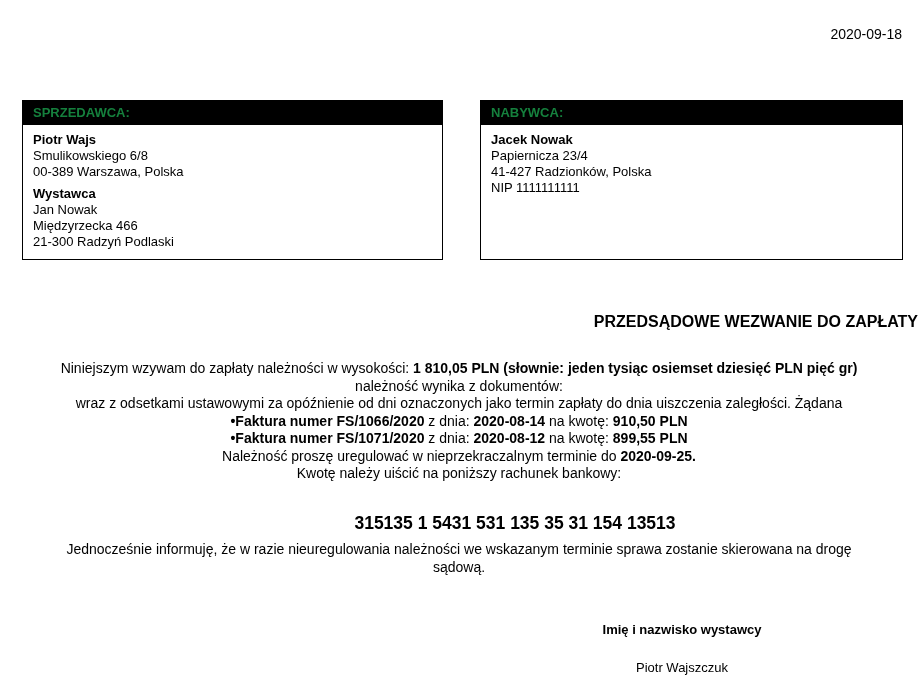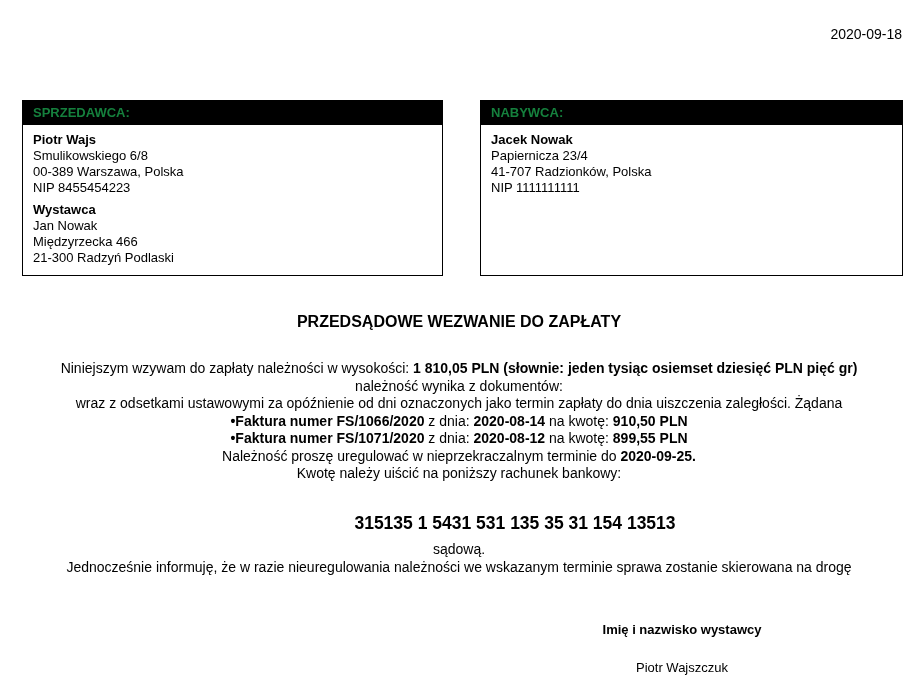--- a/index.html
+++ b/index.html
@@ -51,21 +51,21 @@
     line-height: 16px;
   }
   .b { font-weight: bold; }
   .issuer-gap { margin-top: 6px; }
   .doc-title {
     position: absolute;
     top: 313px;
     left: 0;
     width: 100%;
     margin: 0;
-    text-align: center;
+    text-align: right;
     font-size: 16px;
     font-weight: bold;
   }
   .body-text {
     position: absolute;
     top: 360px;
     left: 0;
     width: 100%;
     text-align: center;
     font-size: 14px;
@@ -112,34 +112,33 @@
   <div class="doc-date">2020-09-18</div>
 
   <div class="parties">
 
     <div class="party-box seller">
       <div class="party-header">SPRZEDAWCA:</div>
       <div class="party-body">
         <div class="b">Piotr Wajs</div>
         <div>Smulikowskiego 6/8</div>
         <div>00-389 Warszawa, Polska</div>
-        <div>NIP 8455454223</div>
         <div class="b issuer-gap">Wystawca</div>
         <div>Jan Nowak</div>
         <div>Międzyrzecka 466</div>
         <div>21-300 Radzyń Podlaski</div>
       </div>
     </div>
 
     <div class="party-box buyer">
       <div class="party-header">NABYWCA:</div>
       <div class="party-body">
         <div class="b">Jacek Nowak</div>
         <div>Papiernicza 23/4</div>
-        <div>41-707 Radzionków, Polska</div>
+        <div>41-427 Radzionków, Polska</div>
         <div>NIP 1111111111</div>
       </div>
     </div>
 
   </div>
 
   <h1 class="doc-title">PRZEDSĄDOWE WEZWANIE DO ZAPŁATY</h1>
 
   <div class="body-text">
     <div><span>Niniejszym wzywam do zapłaty należności w wysokości: </span><span class="b">1 810,05 PLN (słownie: jeden tysiąc osiemset dziesięć PLN pięć gr)</span></div>
@@ -147,22 +146,22 @@
     <div>wraz z odsetkami ustawowymi za opóźnienie od dni oznaczonych jako termin zapłaty do dnia uiszczenia zaległości. Żądana</div>
     <div><span class="b">•</span><span class="b">Faktura numer FS/1066/2020</span><span> z dnia: </span><span class="b">2020-08-14</span><span> na kwotę: </span><span class="b">910,50 PLN</span></div>
     <div><span class="b">•</span><span class="b">Faktura numer FS/1071/2020</span><span> z dnia: </span><span class="b">2020-08-12</span><span> na kwotę: </span><span class="b">899,55 PLN</span></div>
     <div><span>Należność proszę uregulować w nieprzekraczalnym terminie do </span><span class="b">2020-09-25.</span></div>
     <div>Kwotę należy uiścić na poniższy rachunek bankowy:</div>
   </div>
 
   <div class="bank-account">315135 1 5431 531 135 35 31 154 13513</div>
 
   <div class="note">
+    <div>Jednocześnie informuję, że w razie nieuregulowania należności we wskazanym terminie sprawa zostanie skierowana na drogę</div>
     <div>sądową.</div>
-    <div>Jednocześnie informuję, że w razie nieuregulowania należności we wskazanym terminie sprawa zostanie skierowana na drogę</div>
   </div>
 
   <div class="signature">
     <div class="b">Imię i nazwisko wystawcy</div>
     <div class="sig-name">Piotr Wajszczuk</div>
   </div>
 
 </div>
 
 </body></html>

